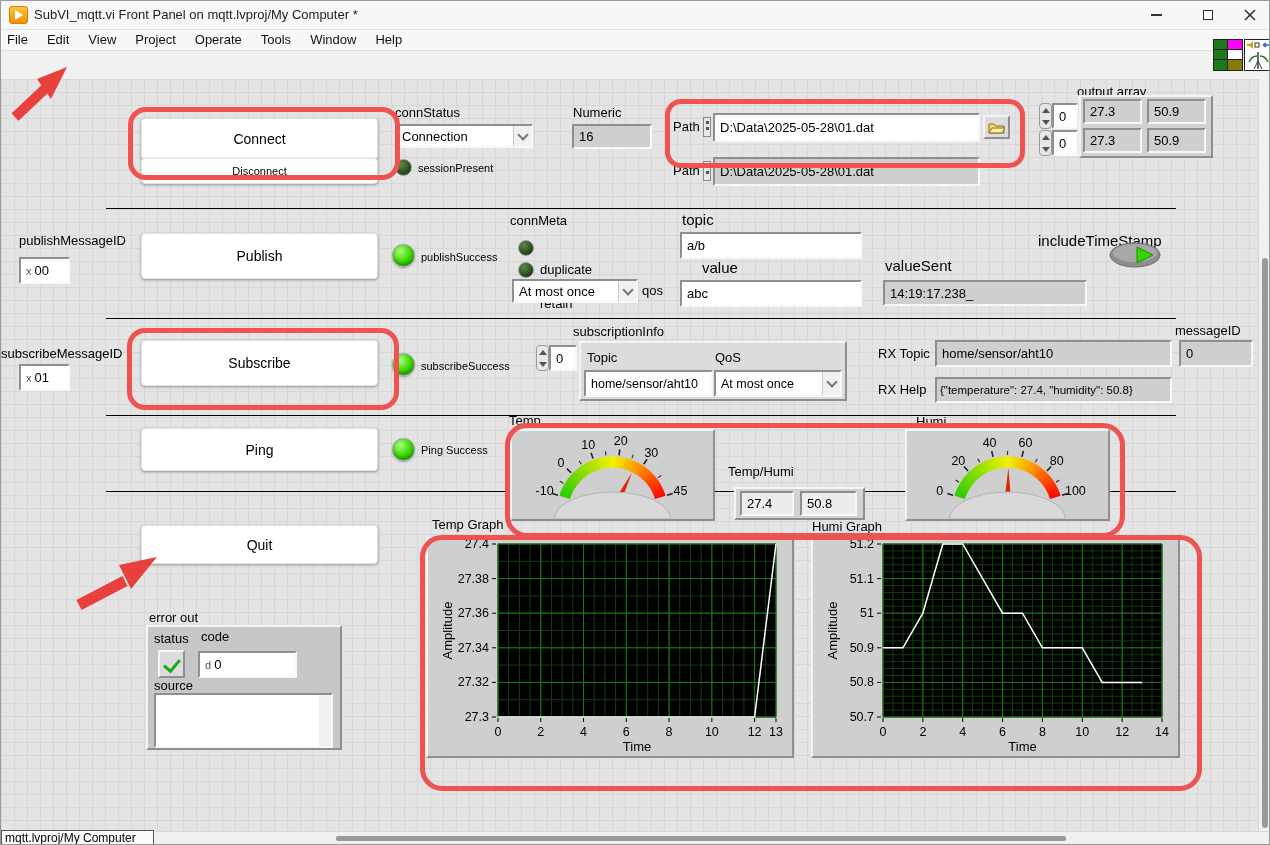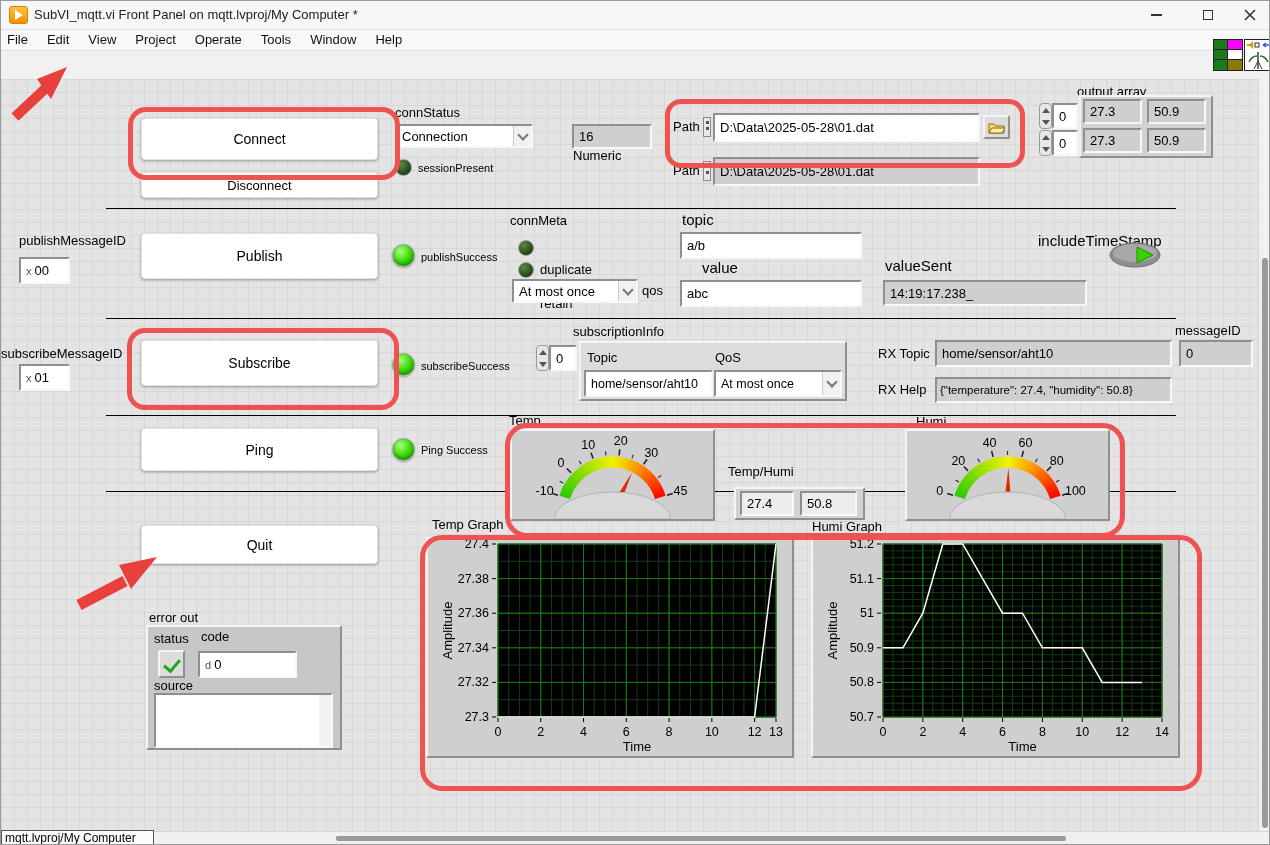--- a/index.html
+++ b/index.html
@@ -160,33 +160,33 @@
   </svg>
 
   <div id="panel"></div>
 
   <div class="hline" style="left:105px;top:207px;width:1070px;"></div>
   <div class="hline" style="left:105px;top:317px;width:1070px;"></div>
   <div class="hline" style="left:105px;top:414px;width:1070px;"></div>
   <div class="hline" style="left:105px;top:490px;width:1070px;"></div>
 
   <div class="btn" style="left:140px;top:117px;width:237px;height:42px;">Connect</div>
-  <div class="btn" style="left:140px;top:171px;width:237px;height:26px;font-size:13px;">Disconnect</div>
+  <div class="btn" style="left:140px;top:157px;width:237px;height:26px;font-size:11px;">Disconnect</div>
 
   <div class="lbl" style="left:394px;top:105px;">connStatus</div>
   <div class="ddl" style="left:394px;top:123px;width:138px;height:24px;">
     <span class="txt">Connection</span>
     <span class="chevbox">
         <span class="chev"></span>
       </span>
   </div>
   <div class="led off" style="left:394px;top:158px;width:17px;height:17px;"></div>
   <div class="lbl small" style="left:417px;top:161px;">sessionPresent</div>
 
-  <div class="lbl" style="left:572px;top:105px;margin-top:43px;">Numeric</div>
+  <div class="lbl" style="left:572px;top:105px;">Numeric</div>
   <div class="sunken ind" style="left:571px;top:123px;width:80px;height:25px;">16</div>
 
   <div class="lbl" style="left:672px;top:119px;">Path</div>
   <div class="abs" style="left:702px;top:116px;width:8px;height:20px;border:1px solid #8a8a8a;background:#e8e8e8;box-sizing:border-box;">
     <span style="position:absolute;left:2px;top:3px;width:3px;height:3px;background:#555;box-shadow:0 6px 0 #555;"></span>
   </div>
   <div class="sunken" style="left:712px;top:112px;width:267px;height:29px;">D:\Data\2025-05-28\01.dat</div>
   <div class="abs" style="left:982px;top:114px;width:27px;height:24px;background:#dcdcdc;border-top:2px solid #f4f4f4;border-left:2px solid #f4f4f4;border-bottom:2px solid #8f8f8f;border-right:2px solid #8f8f8f;box-sizing:border-box;display:flex;align-items:center;justify-content:center;">
     <svg width="17" height="13">
         <path d="M1 3 h5 l2 2 h8 v7 h-15 z" fill="#f7d96b" stroke="#8a6d1a"></path>

